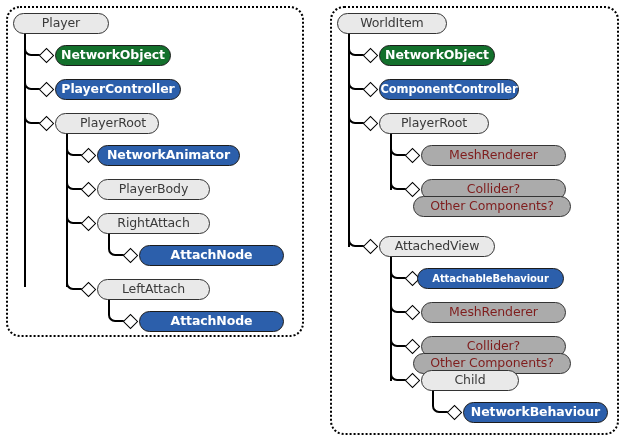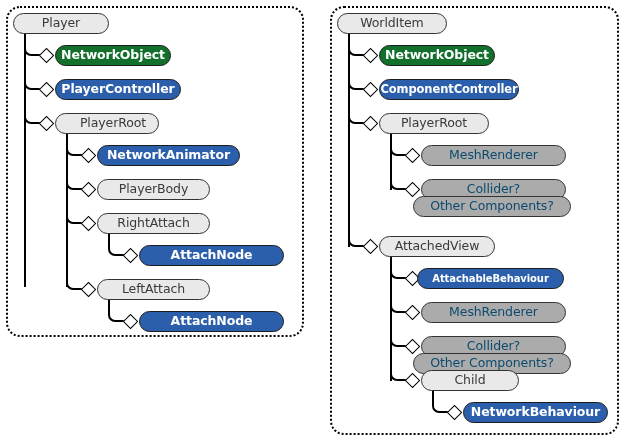--- a/index.html
+++ b/index.html
@@ -40,21 +40,21 @@
     letter-spacing: -0.1px;
   }
   .node.go {
     background: #e9e9e9;
     color: #3a3a3a;
     border-color: #333333;
     font-weight: normal;
   }
   .node.unity {
     background: #ababab;
-    color: #0c4a6e;
+    color: #7f1d1d;
     border-color: #333333;
     font-weight: normal;
     text-align: center;
   }
   .node.net {
     background: #13702c;
     color: #ffffff;
     font-weight: bold;
     border-color: #1c1c1c;
   }

